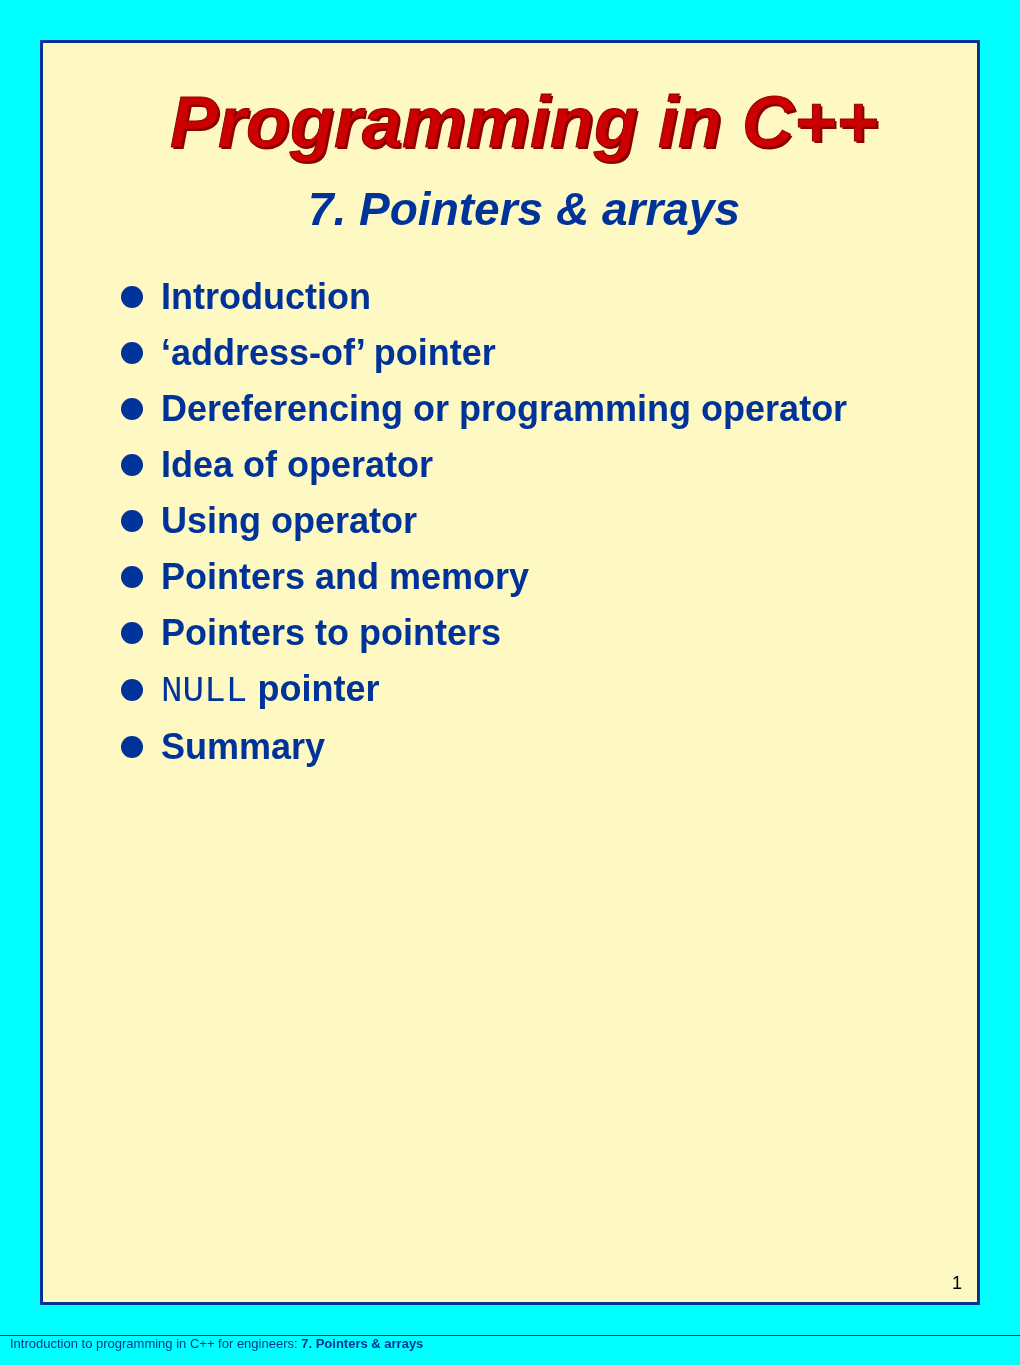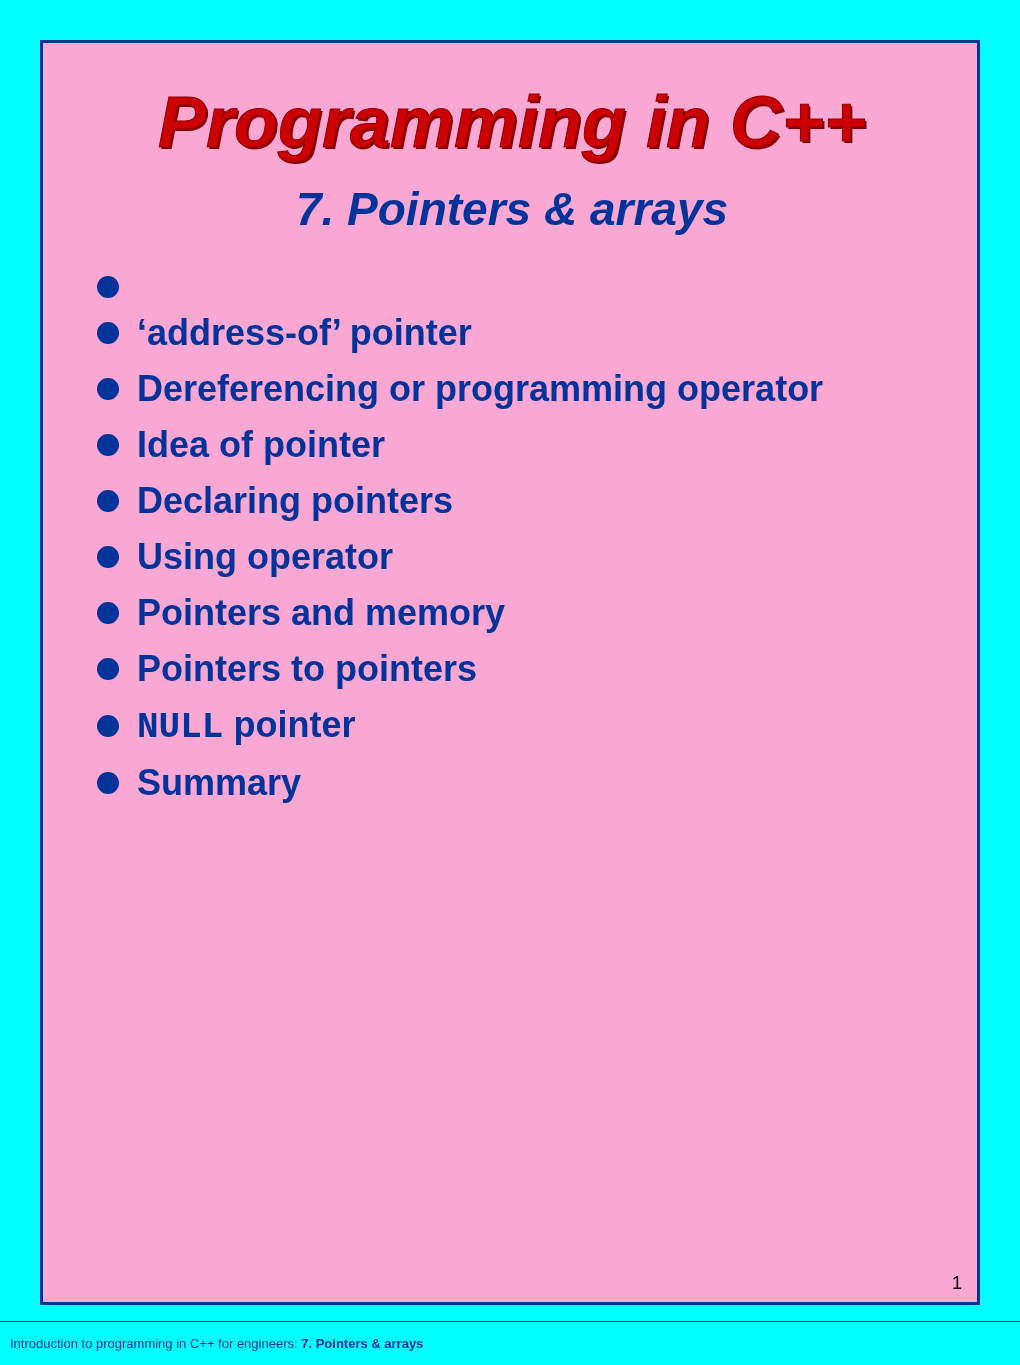--- a/index.html
+++ b/index.html
@@ -24,22 +24,22 @@
       position: relative;
     }
 
     .slide-box {
       position: absolute;
       top: 40px;
       left: 40px;
       right: 40px;
       bottom: 60px;
       border: 3px solid #003399;
-      background-color: #f9a8d4;
-      padding: 30px 50px 30px 54px;
+      background-color: #fef9c3;
+      padding: 30px 50px 30px 78px;
     }
 
     .title-section {
       text-align: center;
       margin-bottom: 40px;
       margin-top: 10px;
     }
 
     .main-title {
       font-size: 72px;
@@ -81,42 +81,41 @@
       width: 22px;
       height: 22px;
       background-color: #003399;
       border-radius: 50%;
       margin-right: 18px;
       flex-shrink: 0;
     }
 
     .null-text {
       font-family: 'Courier New', Courier, monospace;
-      font-weight: bold;
+      font-weight: normal;
     }
 
     .page-number {
       position: absolute;
       bottom: 8px;
       right: 15px;
       font-size: 18px;
       color: #000000;
       font-family: Arial, sans-serif;
     }
 
     .footer-bar {
       position: absolute;
       bottom: 0;
       left: 0;
       right: 0;
-      height: 44px;
+      height: 30px;
       background-color: #00FFFF;
       border-top: 1px solid #003399;
       display: flex;
-      align-items: center;
       padding: 0 10px;
     }
 
     .footer-text {
       font-size: 13px;
       color: #003399;
       font-family: Arial, sans-serif;
     }
 
     .footer-text strong {
@@ -130,36 +129,33 @@
   <div class="slide-box">
 
     <div class="title-section">
       <div class="main-title">Programming in C++</div>
       <div class="subtitle">7. Pointers &amp; arrays</div>
     </div>
 
     <ul class="content-list">
       <li>
         <span class="bullet"></span>
+        <span>Introduction</span>
       </li>
       <li>
         <span class="bullet"></span>
         <span>‘address-of’ pointer</span>
       </li>
       <li>
         <span class="bullet"></span>
         <span>Dereferencing or programming operator</span>
       </li>
       <li>
         <span class="bullet"></span>
-        <span>Idea of pointer</span>
-      </li>
-      <li>
-        <span class="bullet"></span>
-        <span>Declaring pointers</span>
+        <span>Idea of operator</span>
       </li>
       <li>
         <span class="bullet"></span>
         <span>Using operator</span>
       </li>
       <li>
         <span class="bullet"></span>
         <span>Pointers and memory</span>
       </li>
       <li>

